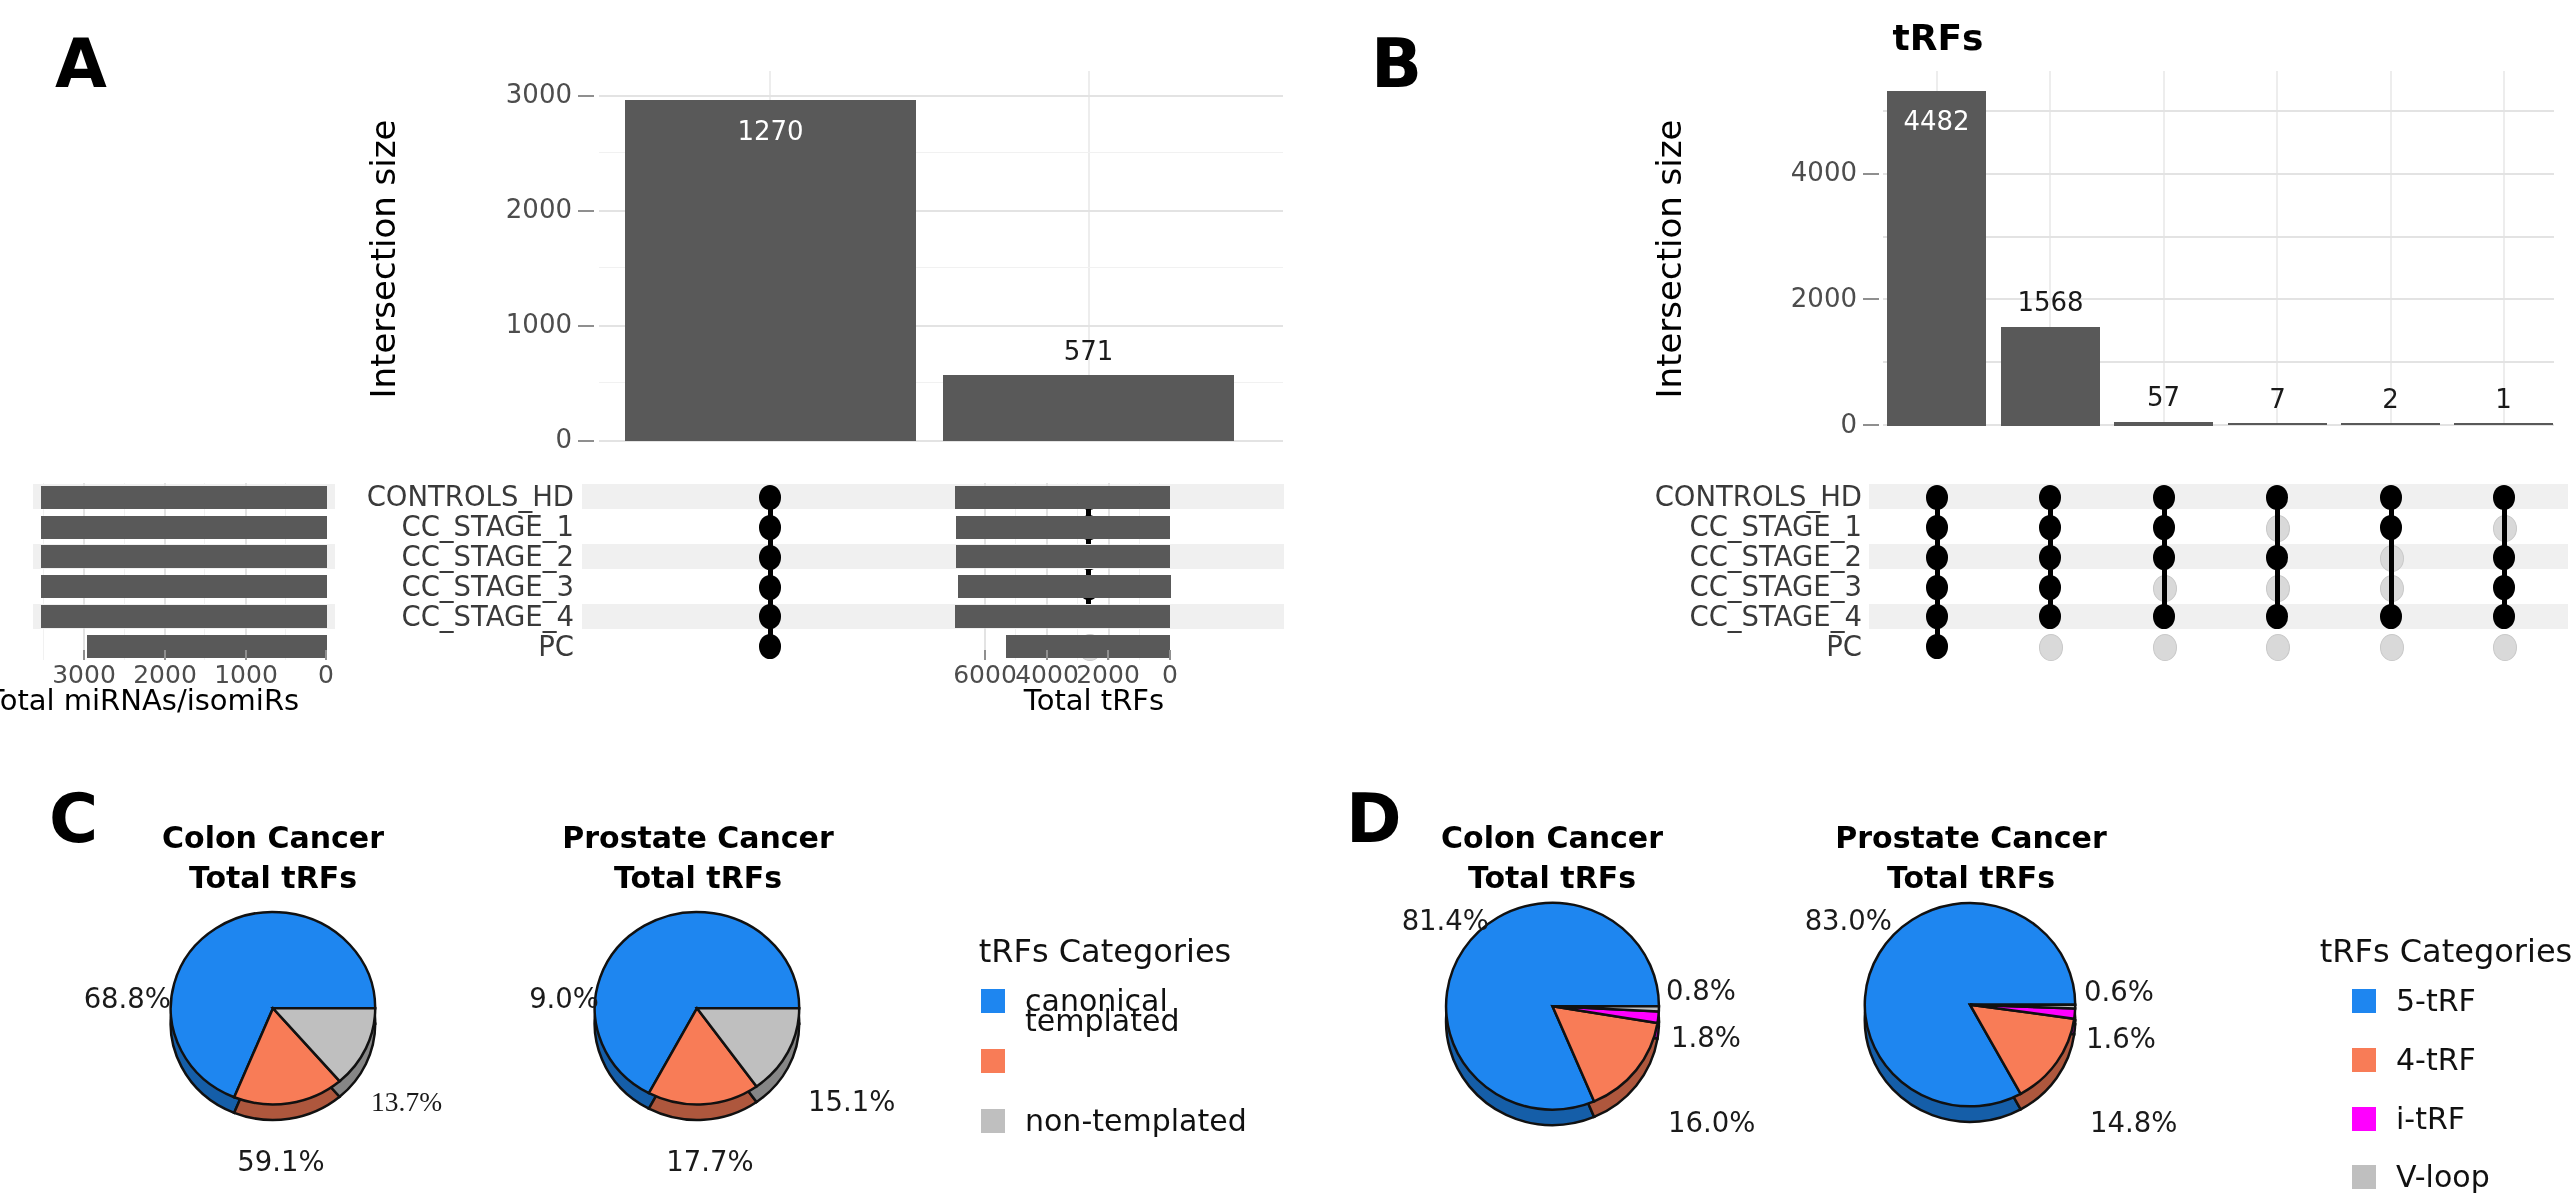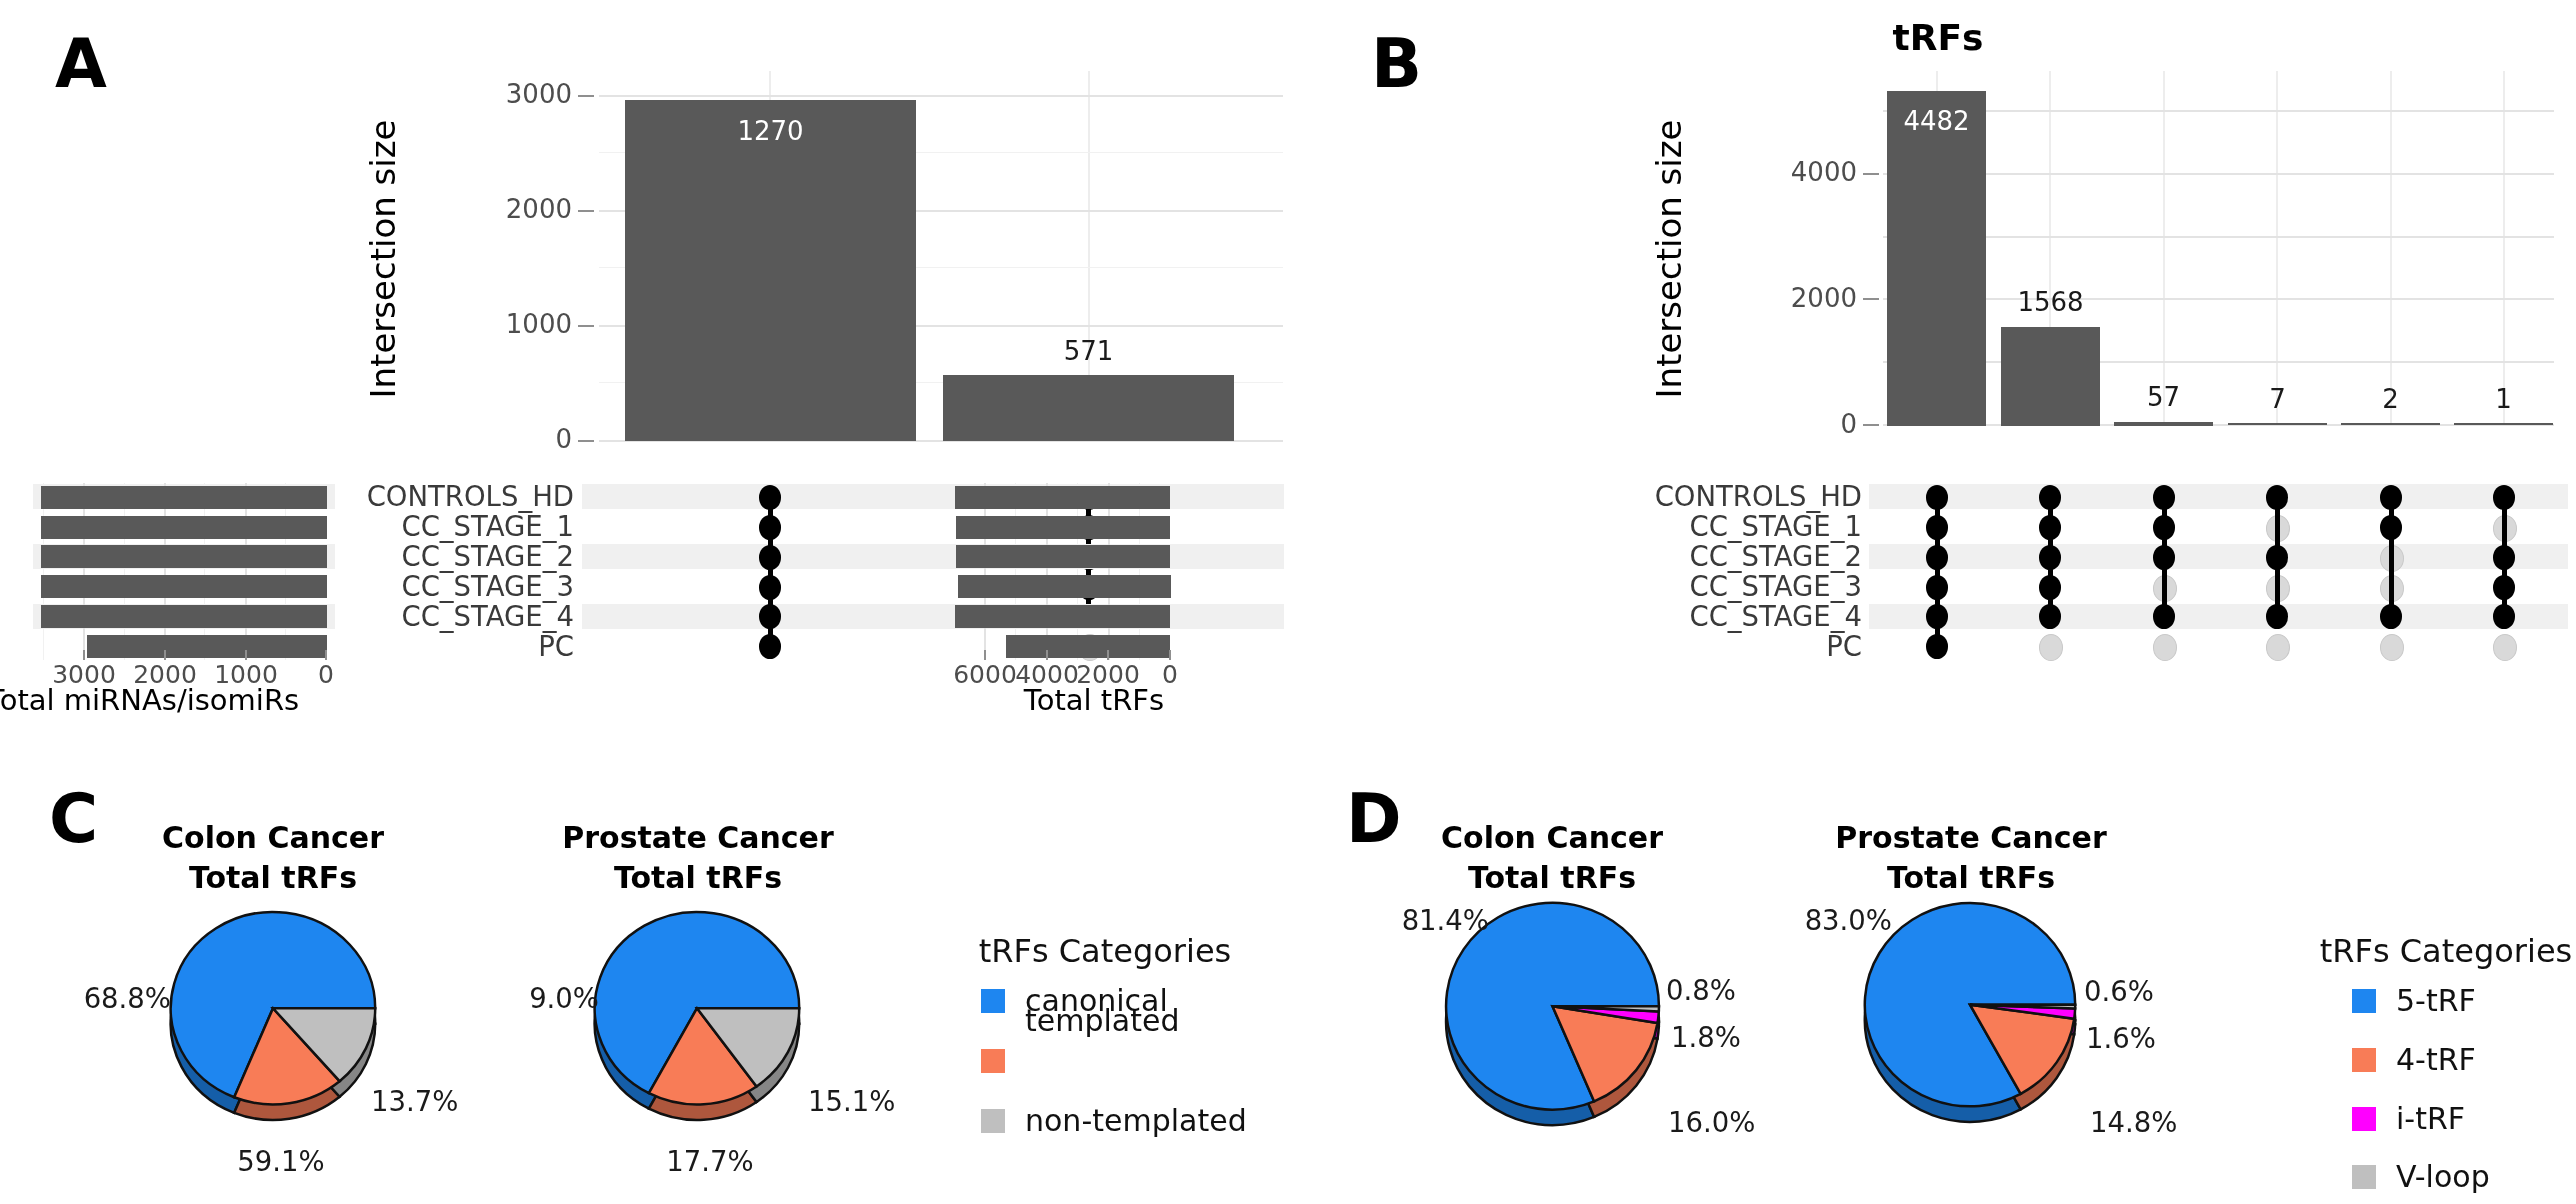--- a/index.html
+++ b/index.html
@@ -238,21 +238,21 @@
         <path d="M0,0 L99.64,138.97 A171,171 0 0 0 171.00,0.00 Z" fill="rgb(134,134,134)" stroke="#111" stroke-width="2.5" vector-effect="non-scaling-stroke"></path>
       </g>
       <g transform="translate(179,169) scale(1,0.9415)">
         <path d="M0,0 L171.00,0.00 A171,171 0 1 0 -80.49,150.87 Z" fill="#1e86f0" stroke="#111" stroke-width="2.5" vector-effect="non-scaling-stroke"></path>
         <path d="M0,0 L-80.49,150.87 A171,171 0 0 0 99.64,138.97 Z" fill="#f87c57" stroke="#111" stroke-width="2.5" vector-effect="non-scaling-stroke"></path>
         <path d="M0,0 L99.64,138.97 A171,171 0 0 0 171.00,0.00 Z" fill="#bfbfbf" stroke="#111" stroke-width="2.5" vector-effect="non-scaling-stroke"></path>
       </g>
     </svg>
     <div class="abs pielab" style="left: 171px; top: 999px; transform: translate(-100%, -50%);">68.8%</div>
     <div class="abs pielab" style="left: 281px; top: 1162px; transform: translate(-50%, -50%);">59.1%</div>
-    <div class="abs pielab" style="left: 371px; top: 1102px; transform: translate(0px, -50%);">13.7%</div>
+    <div class="abs pielab" style="left: 371px; top: 1102px; transform: translate(0px, -50%); font-family: Liberation Serif, serif;">13.7%</div>
     <div class="abs pielab" style="left: 599px; top: 999px; transform: translate(-100%, -50%);">9.0%</div>
     <div class="abs pielab" style="left: 710px; top: 1162px; transform: translate(-50%, -50%);">17.7%</div>
     <div class="abs pielab" style="left: 808px; top: 1102px; transform: translate(0px, -50%);">15.1%</div>
     <div class="abs" style="left: 981px; top: 989px; width: 24px; height: 24px; background: rgb(30, 134, 240);"></div>
     <div class="abs legitem" style="left: 1025px; top: 986px;">canonical</div>
     <div class="abs" style="left: 981px; top: 1049px; width: 24px; height: 24px; background: rgb(248, 124, 87);"></div>
     <div class="abs legitem" style="left: 1025px; top: 1006px;">templated</div>
     <div class="abs" style="left: 981px; top: 1109px; width: 24px; height: 24px; background: rgb(191, 191, 191);"></div>
     <div class="abs legitem" style="left: 1025px; top: 1106px;">non-templated</div>
     <svg width="223" height="232" viewBox="0 0 372 388" style="position: absolute; left: 1441px; top: 898px;">

